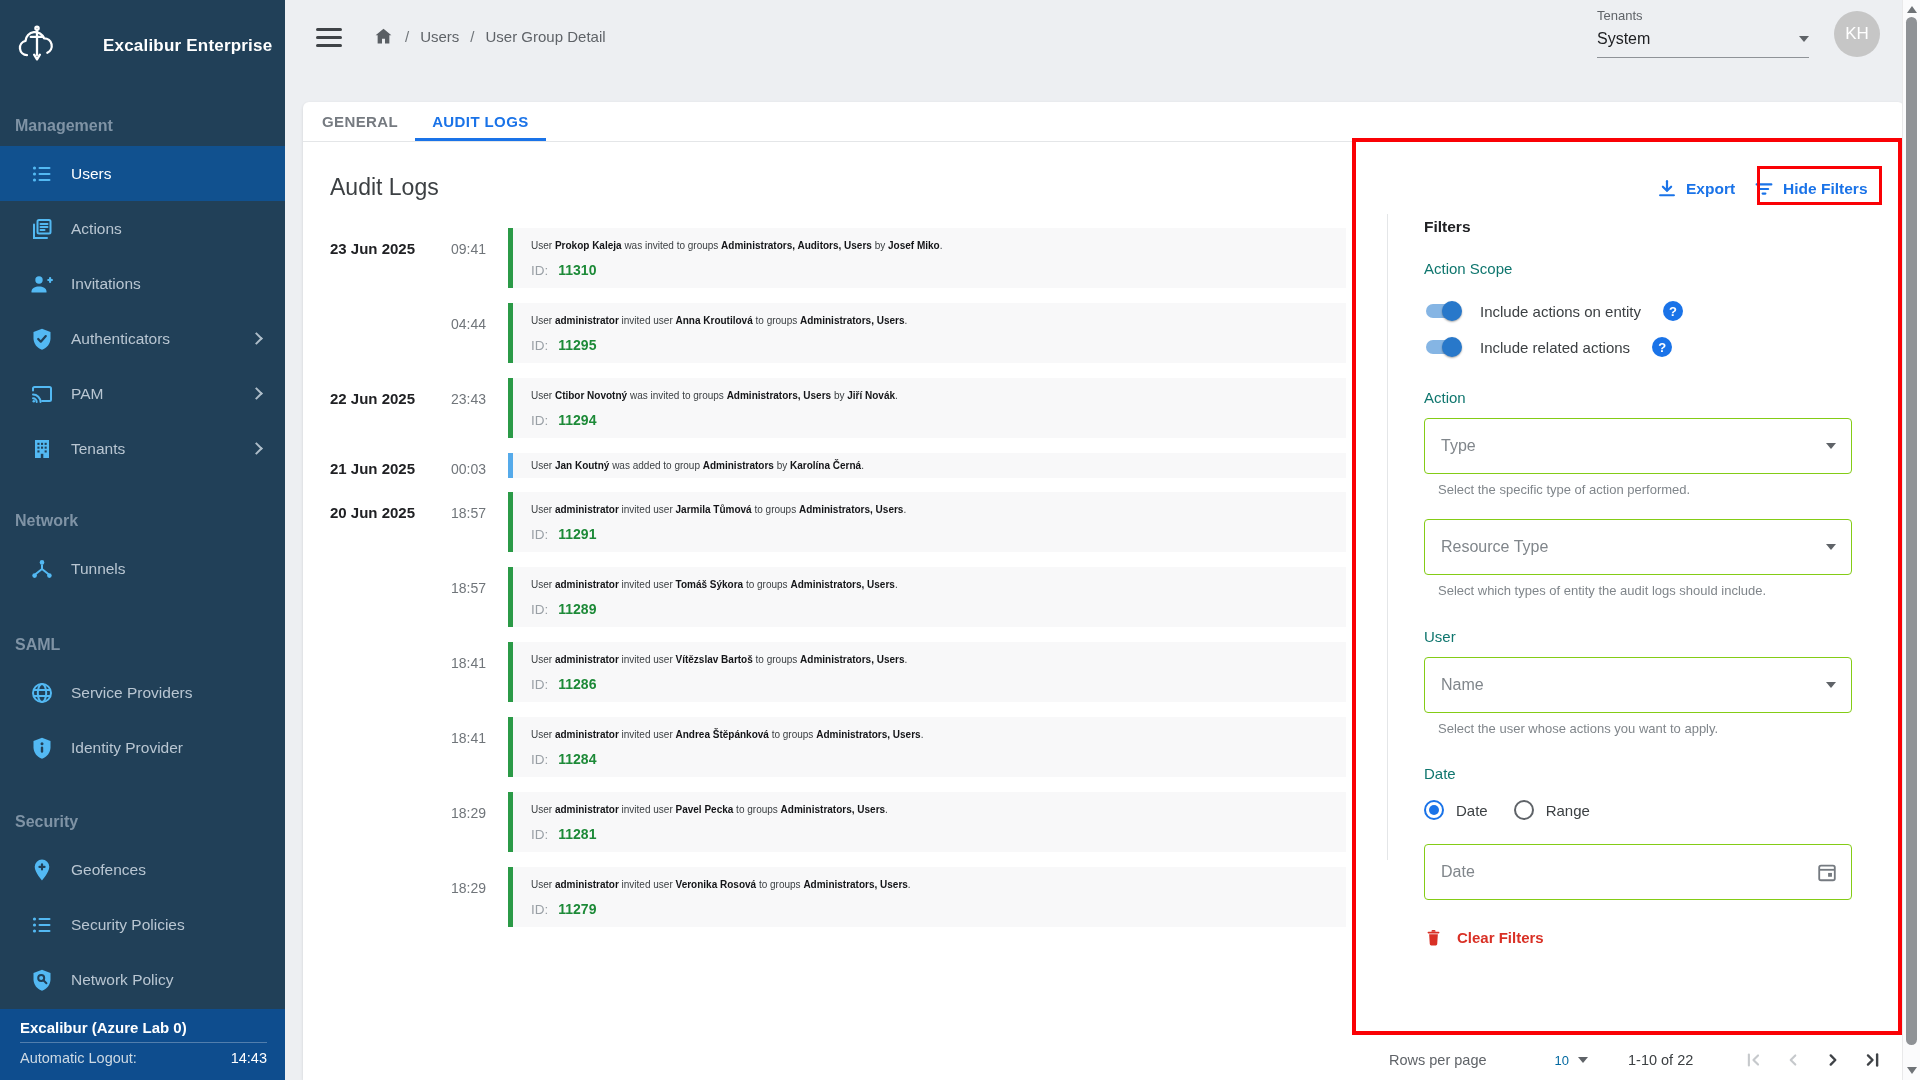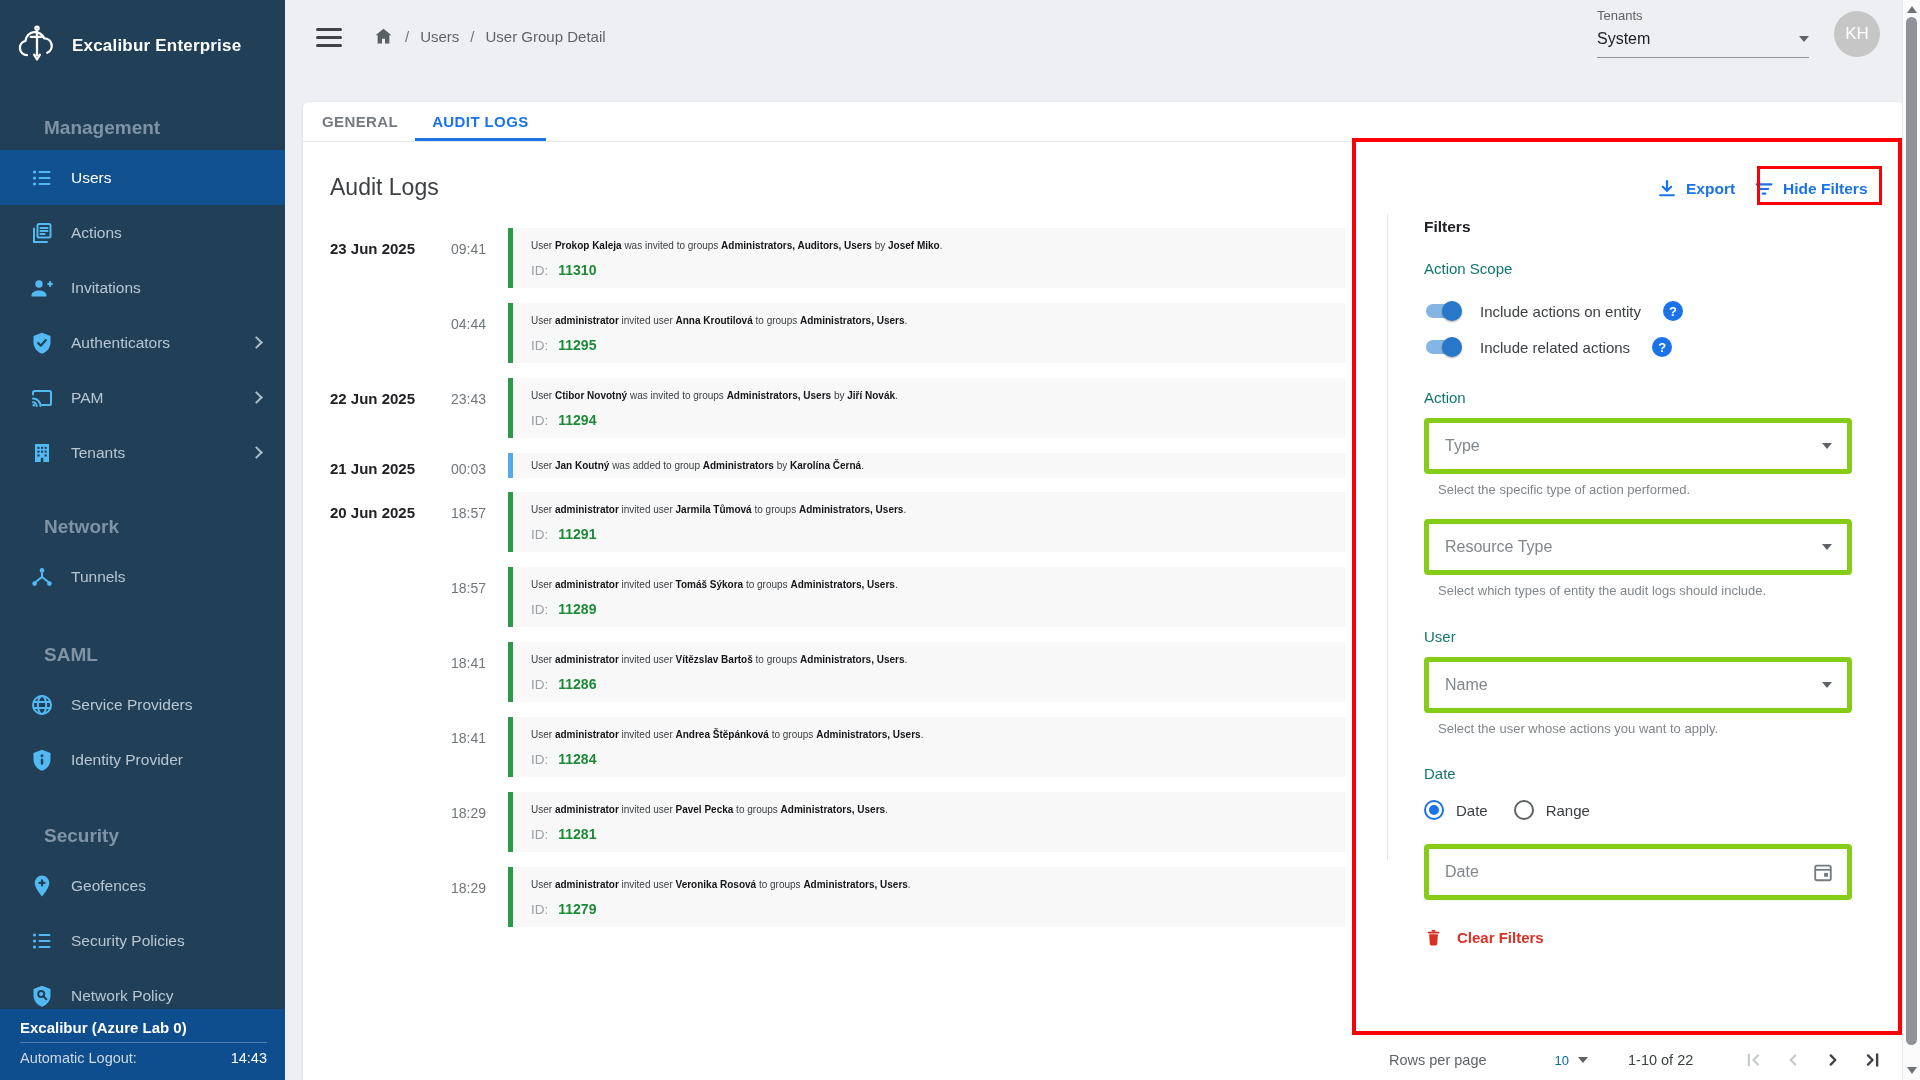--- a/index.html
+++ b/index.html
@@ -1,24 +1,24 @@
 <!DOCTYPE html>
 <html><head>
 <meta charset="utf-8">
 <style>
   * { margin:0; padding:0; box-sizing:border-box; }
   html,body { width:1920px; height:1080px; overflow:hidden; }
   body { position:relative; background:#edeff2; font-family:"Liberation Sans", sans-serif; }
 
   
   .sidebar { position:absolute; left:0; top:0; width:285px; height:1080px; background:#214058; z-index:5; }
-  .side-header { height:92px; display:flex; align-items:center; padding-left:14px; }
+  .side-header { height:92px; display:flex; align-items:center; padding-left:14px;gap:31px; }
   .logo { width:46px; height:46px; flex:0 0 46px; }
   .brand { margin-left:12px; color:#fff; font-size:17px; font-weight:700; letter-spacing:.2px; }
-  .section-title { margin-left:44px; margin-bottom:11px; font-size:19px; font-weight:700; color:#7f93a5; }
+  .section-title { margin-left:15px; margin-bottom:11px; font-size:16px; font-weight:700; color:#7f93a5; }
   .nav-item { height:55px; display:flex; align-items:center; padding-left:30px; position:relative; cursor:pointer; }
   .nav-item .nav-icon { width:24px; height:24px; margin-right:17px; color:#53b9f3; }
   .nav-item .nav-icon svg { width:24px; height:24px; display:block; }
   .nav-item .nav-label { font-size:15.5px; color:#b9c6d2; }
   .nav-item.active { background:#11518f; }
   .nav-item.active .nav-label { color:#ffffff; }
   .chev { position:absolute; right:24px; width:9px; height:9px; border-right:2px solid #aebdc9; border-top:2px solid #aebdc9; transform:rotate(45deg); }
   .side-footer { position:absolute; bottom:0; left:0; width:285px; height:71px; background:#0e4d8e; padding:10px 18px 0 20px; }
   .side-footer .ftitle { color:#fff; font-size:15px; font-weight:700; }
   .side-footer .fdiv { margin-top:6px; border-top:1px solid rgba(255,255,255,.28); }
@@ -78,21 +78,21 @@
   .ftitle { font-size:15.5px; font-weight:700; color:#202124; }
   .fgroup-label { margin-top:24px; font-size:15px; color:#0f766e; }
   .trow { margin-top:24px; display:flex; align-items:center; }
   .trow + .trow { margin-top:16px; }
   .switch { width:38px; height:20px; position:relative; margin-right:18px; cursor:pointer; flex:0 0 38px; }
   .switch .track { position:absolute; left:2px; top:3px; width:34px; height:14px; border-radius:7px; background:#85b5e4; }
   .switch .knob { position:absolute; right:0; top:0; width:20px; height:20px; border-radius:50%; background:#2878ca; box-shadow:0 1px 2px rgba(0,0,0,.35); }
   .tlabel2 { font-size:15px; color:#3c4043; }
   .help { width:20px; height:20px; margin-left:22px; border-radius:50%; background:#1a73e8; color:#fff; font-size:13px; font-weight:700; display:flex; align-items:center; justify-content:center; cursor:pointer; }
   .help::after { content:"?"; }
-  .fselect { margin-top:12px; height:56px; border:5px solid #84cc16; border-radius:4px; display:flex; align-items:center; padding:0 16px; font-size:16px; color:#80868b; position:relative; background:#fff; cursor:pointer; }
+  .fselect { margin-top:12px; height:56px; border:1px solid #84cc16; border-radius:4px; display:flex; align-items:center; padding:0 16px; font-size:16px; color:#80868b; position:relative; background:#fff; cursor:pointer; }
   .fselect .scaret { position:absolute; right:15px; width:0; height:0; border-left:5.5px solid transparent; border-right:5.5px solid transparent; border-top:6px solid #5f6368; }
   .fselect .cal { position:absolute; right:13px; width:22px; height:22px; color:#757a80; }
   .fselect .cal svg { width:22px; height:22px; display:block; }
   .fhelper { margin:8px 0 0 14px; font-size:13px; color:#80868b; }
   .sel-gap { margin-top:22px; }
   .radiorow { margin-top:18px; display:flex; align-items:center; }
   .radio { width:20px; height:20px; border-radius:50%; border:2px solid #1a73e8; position:relative; cursor:pointer; flex:0 0 20px; }
   .radio.sel::after { content:""; position:absolute; inset:3px; border-radius:50%; background:#1a73e8; }
   .radio.un { border-color:#5f6368; }
   .rlabel { margin-left:12px; font-size:15px; color:#3c4043; }

